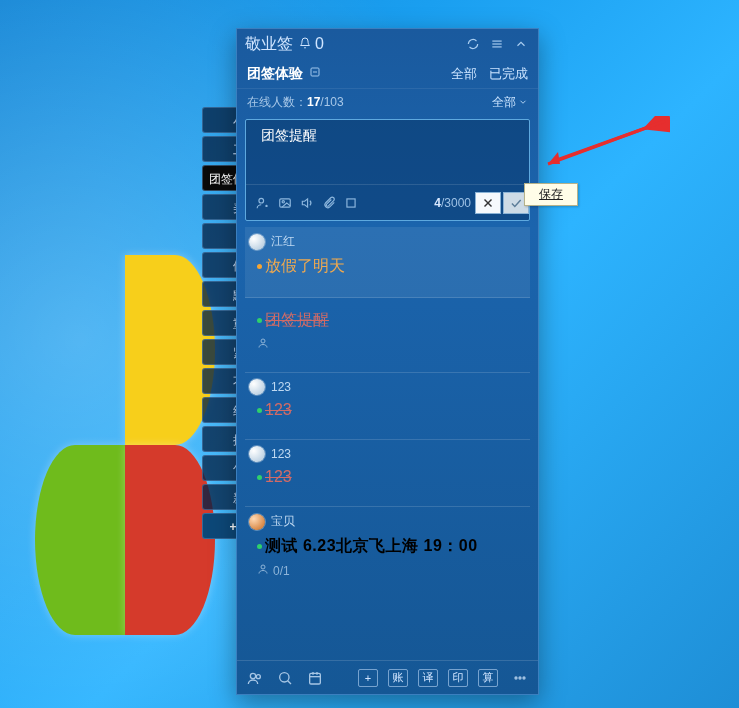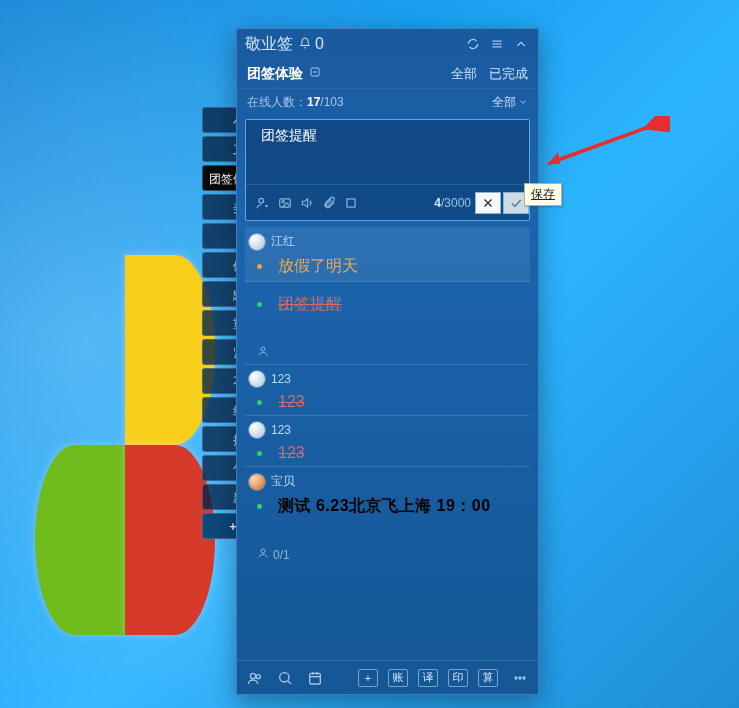--- a/index.html
+++ b/index.html
@@ -87,46 +87,46 @@
   display: flex; align-items: center; justify-content: center;
   border: 1px solid #8ab3d6; cursor: pointer;
 }
 .ed-btn.cancel { background: #f6f9fc; color: #333; }
 .ed-btn.confirm { background: #cddbe6; color: #4a7094; position: relative; }
 .ed-btn svg { width: 14px; height: 14px; }
 
 .tooltip {
   position: absolute; left: 524px; top: 183px;
   background: #fffde8; border: 1px solid #b6b28a; color: #222;
-  font-size: 12px; padding: 2px 6px; z-index: 5;
+  font-size: 12px; padding: 2px 14px; z-index: 5;
   box-shadow: 1px 1px 2px rgba(0,0,0,.2);
   text-decoration: underline;
 }
 .arrow {
   position: absolute; left: 540px; top: 116px; width: 130px; height: 55px; z-index: 4;
   pointer-events: none;
 }
 
 .list { flex: 1; overflow: hidden; padding: 0 8px; }
-.item { padding: 6px 2px 4px 2px; border-bottom: 1px solid rgba(255,255,255,.14); }
+.item { padding: 6px 2px 20px 2px; border-bottom: 1px solid rgba(255,255,255,.14); }
 .item.active { background: rgba(255,255,255,.08); }
 .item-head { display: flex; align-items: center; gap: 6px; font-size: 12px; color: #bfd9f2; padding-left: 2px; }
 .avatar {
   width: 16px; height: 16px; border-radius: 50%;
   background: radial-gradient(circle at 30% 30%, #fff, #c2d5e5 70%);
   box-shadow: 0 0 0 1px rgba(255,255,255,.3);
   flex-shrink: 0;
 }
-.item-body { padding: 6px 0 0 10px; font-size: 16px; display: flex; align-items: center; gap: 16px; }
+.item-body { padding: 6px 0 0 10px; font-size: 16px; display: flex; align-items: center; gap: 3px; }
 .dot { width: 5px; height: 5px; background: #2fd16a; border-radius: 50%; flex-shrink: 0; }
 .dot.orange { background: #f7a531; }
 .txt-orange { color: #f0a94e; }
 .txt-strike { color: #d06b67; text-decoration: line-through; }
 .txt-black { color: #000; font-weight: 600; letter-spacing: .5px; }
-.sub { padding: 6px 0 0 10px; color: #8eb4d8; font-size: 12px; display: flex; align-items: flex-end; gap: 4px; margin-top: 24px; }
+.sub { padding: 6px 0 0 10px; color: #8eb4d8; font-size: 12px; display: flex; align-items: flex-end; gap: 4px; }
 .person-ic svg { width: 12px; height: 12px; }
 
 .bottombar {
   height: 34px; border-top: 1px solid rgba(255,255,255,.14);
   display: flex; align-items: center; padding: 0 8px; gap: 10px;
 }
 .bb-ic { width: 20px; height: 20px; color: #a7c6e5; display: flex; align-items: center; justify-content: center; }
 .bb-ic svg { width: 16px; height: 16px; }
 .bb-spacer { flex: 1; }
 .bb-btn {

